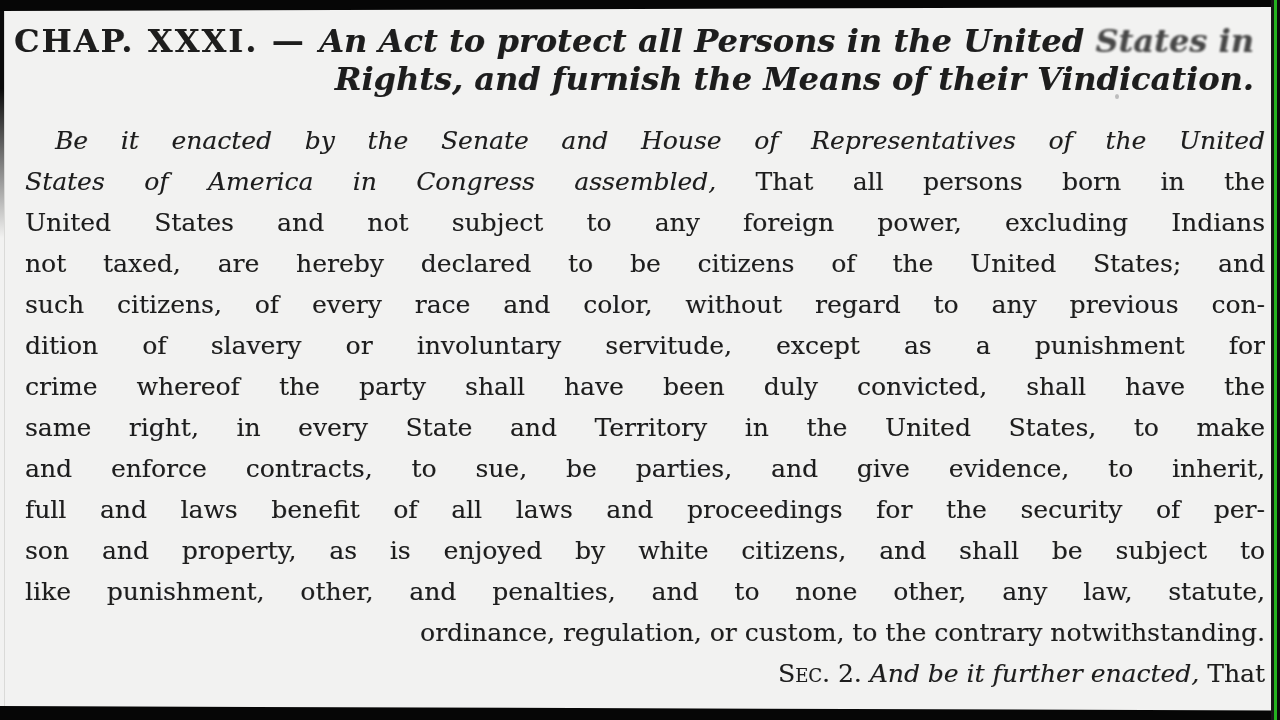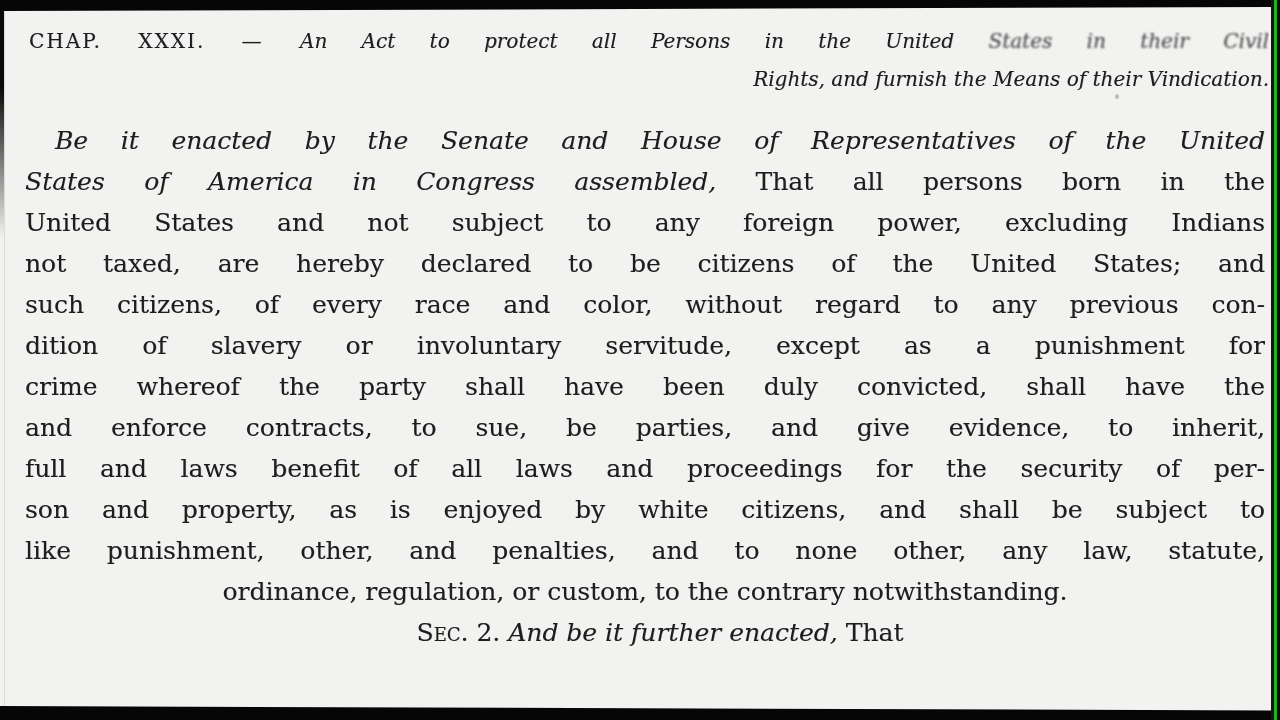--- a/index.html
+++ b/index.html
@@ -23,41 +23,41 @@
   }
   .edge-left-line { position:absolute; left:4px; top:10px; width:1px; height:700px; background:#dadad8; z-index:1; }
   .edge-left-dark {
     position:absolute; left:0; top:8px; width:4px; height:230px; z-index:5;
     background:linear-gradient(to bottom,#0a0a0a 0 35%,rgba(10,10,10,0) 100%);
   }
   .speck { position:absolute; left:1115px; top:94px; width:4px; height:5px; background:#bcbcbc; border-radius:50%; z-index:2; }
 
   
   .heading {
-    position:absolute; left:29px; top:22px; width:1240px;
-    font-size:20px; line-height:38px; font-weight:normal;
+    position:absolute; left:14px; top:22px; width:1240px;
+    font-size:32px; line-height:38px; font-weight:bold;
     text-shadow:0.4px 0.4px 0.6px rgba(20,20,20,0.35);
     z-index:2;
   }
   .chap { font-style:normal; letter-spacing:2px; }
   .ital { font-style:italic; }
   .blurred { filter:blur(1.3px); opacity:0.8; }
   .hline { height:38px; overflow:hidden; }
   .h2 { padding-left:258px;text-align:right; }
 
   .bodytext {
     position:absolute; left:25px; top:120px; width:1240px; height:588px; overflow:hidden;
     font-size:25px; line-height:41px;
     text-shadow:0.4px 0.4px 0.6px rgba(20,20,20,0.33);
     z-index:2;
   }
   .bline { height:41px; overflow:hidden; }
   .jline { text-align:justify; }
   .jline::after { content:""; display:inline-block; width:100%; height:0; }
-  .noj { text-align:center; }
+  .noj { text-align:right; }
   .noj::after { content:none; }
   .indent { text-indent:30px; }
   .sc { font-variant:small-caps; }
 </style>
 </head>
 <body>
 
 <div class="stage">
 
   <div class="bar-top"></div>
@@ -71,20 +71,21 @@
   </div>
 
   <div class="bodytext">
     <div class="bline jline indent"><span class="sc"></span><span class="ital">Be it enacted by the Senate and House of Representatives of the United</span><span></span></div>
     <div class="bline jline"><span class="sc"></span><span class="ital">States of America in Congress assembled,</span><span> That all persons born in the</span></div>
     <div class="bline jline"><span class="sc"></span><span class="ital"></span><span>United States and not subject to any foreign power, excluding Indians</span></div>
     <div class="bline jline"><span class="sc"></span><span class="ital"></span><span>not taxed, are hereby declared to be citizens of the United States; and</span></div>
     <div class="bline jline"><span class="sc"></span><span class="ital"></span><span>such citizens, of every race and color, without regard to any previous con-</span></div>
     <div class="bline jline"><span class="sc"></span><span class="ital"></span><span>dition of slavery or involuntary servitude, except as a punishment for</span></div>
     <div class="bline jline"><span class="sc"></span><span class="ital"></span><span>crime whereof the party shall have been duly convicted, shall have the</span></div>
+    <div class="bline jline"><span class="sc"></span><span class="ital"></span><span>same right, in every State and Territory in the United States, to make</span></div>
     <div class="bline jline"><span class="sc"></span><span class="ital"></span><span>and enforce contracts, to sue, be parties, and give evidence, to inherit,</span></div>
     <div class="bline jline"><span class="sc"></span><span class="ital"></span><span>full and laws benefit of all laws and proceedings for the security of per-</span></div>
     <div class="bline jline"><span class="sc"></span><span class="ital"></span><span>son and property, as is enjoyed by white citizens, and shall be subject to</span></div>
     <div class="bline jline"><span class="sc"></span><span class="ital"></span><span>like punishment, other, and penalties, and to none other, any law, statute,</span></div>
     <div class="bline noj"><span class="sc"></span><span class="ital"></span><span>ordinance, regulation, or custom, to the contrary notwithstanding.</span></div>
     <div class="bline noj indent"><span class="sc">Sec. 2. </span><span class="ital">And be it further enacted,</span><span> That</span></div>
   </div>
 
   <div class="bar-bottom"></div>
   <div class="edge-right"></div>

